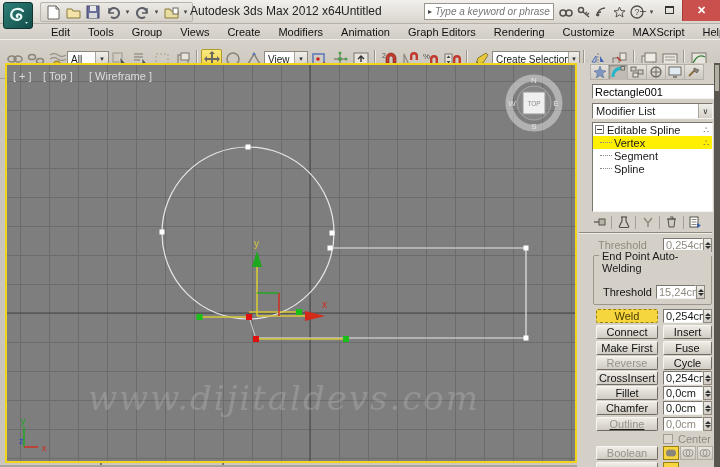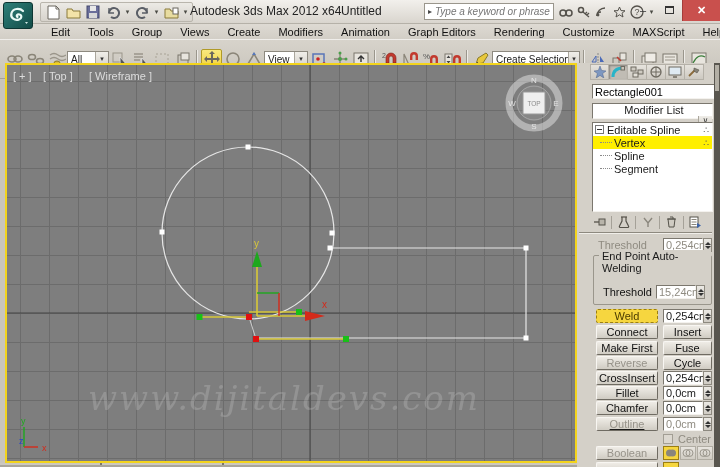--- a/index.html
+++ b/index.html
@@ -67,21 +67,21 @@
   .pscroll .thumb { position:absolute; left:1px; top:2px; width:4px; height:26px; background:#b3afa5; }
   .ptabs { position:absolute; left:13px; top:1px; display:flex; }
   .ptab { width:19px; height:16px; display:flex; align-items:center; justify-content:center;
     border:1px solid #b5b1a8; border-left:none; background:linear-gradient(#e6e3dd,#cdc9c1); }
   .ptab:first-child { border-left:1px solid #b5b1a8; }
   .ptab.active { background:#c0bcb4; border-bottom-color:#c0bcb4; box-shadow:inset 1px 1px 2px rgba(0,0,0,.3); }
   .namerow { position:absolute; left:15px; top:21px; width:121px; height:15px; display:flex; gap:2px; }
   .namerow input { flex:1; height:15px; border:1px solid; border-color:#7b776e #f4f2ee #f4f2ee #7b776e;
     background:#fff; font-size:11px; padding-left:2px; font-family:"Liberation Sans",sans-serif; }
   .modlist { position:absolute; left:15px; top:40px; width:121px; height:16px; background:#fff;
-    border:1px solid; border-color:#7b776e #f4f2ee #f4f2ee #7b776e; display:flex; align-items:center; padding-left:3px;flex-direction:column; }
+    border:1px solid; border-color:#7b776e #f4f2ee #f4f2ee #7b776e; display:flex; align-items:center; padding-left:3px; }
   .modlist .dd { margin-left:auto; width:14px; height:100%; background:linear-gradient(#f0eee9,#d5d1c9);
     border-left:1px solid #aaa69c; display:flex; align-items:center; justify-content:center; font-size:8px; color:#333; }
   .stack { position:absolute; left:15px; top:59px; width:121px; height:90px; background:#fff;
     border:1px solid; border-color:#7b776e #f4f2ee #f4f2ee #7b776e; font-size:11px; overflow:hidden; }
   .stack-row { height:13px; display:flex; align-items:center; white-space:nowrap; }
   .stack-row.sel { background:#ffef00; }
   .expander { width:9px; height:9px; border:1px solid #777; margin:0 3px 0 2px; position:relative; background:#fff; flex:0 0 auto; }
   .expander::after { content:""; position:absolute; left:1px; top:3px; width:5px; height:1px; background:#333; }
   .treedash { width:12px; height:1px; border-bottom:1px dotted #8a8a8a; margin:0 2px 0 7px; flex:0 0 auto; }
   .subdots { margin-left:auto; margin-right:3px; color:#555; font-size:9px; }
@@ -522,25 +522,25 @@
         <span>Editable Spline</span>
         <span class="subdots">∴</span>
       </div>
       <div class="stack-row sel">
         <span class="treedash"></span>
         <span>Vertex</span>
         <span class="subdots">∴</span>
       </div>
       <div class="stack-row">
         <span class="treedash"></span>
-        <span>Spline</span>
+        <span>Segment</span>
       </div>
       <div class="stack-row">
         <span class="treedash"></span>
-        <span>Segment</span>
+        <span>Spline</span>
       </div>
     </div>
 
     <div class="stacktools">
       <span class="stool">
         <svg width="14" height="12">
             <path d="M1,6 h5" stroke="#55524a" stroke-width="1.3"></path>
             <rect x="6" y="3" width="6" height="6" fill="#b8b4aa" stroke="#55524a"></rect>
           </svg>
       </span>

